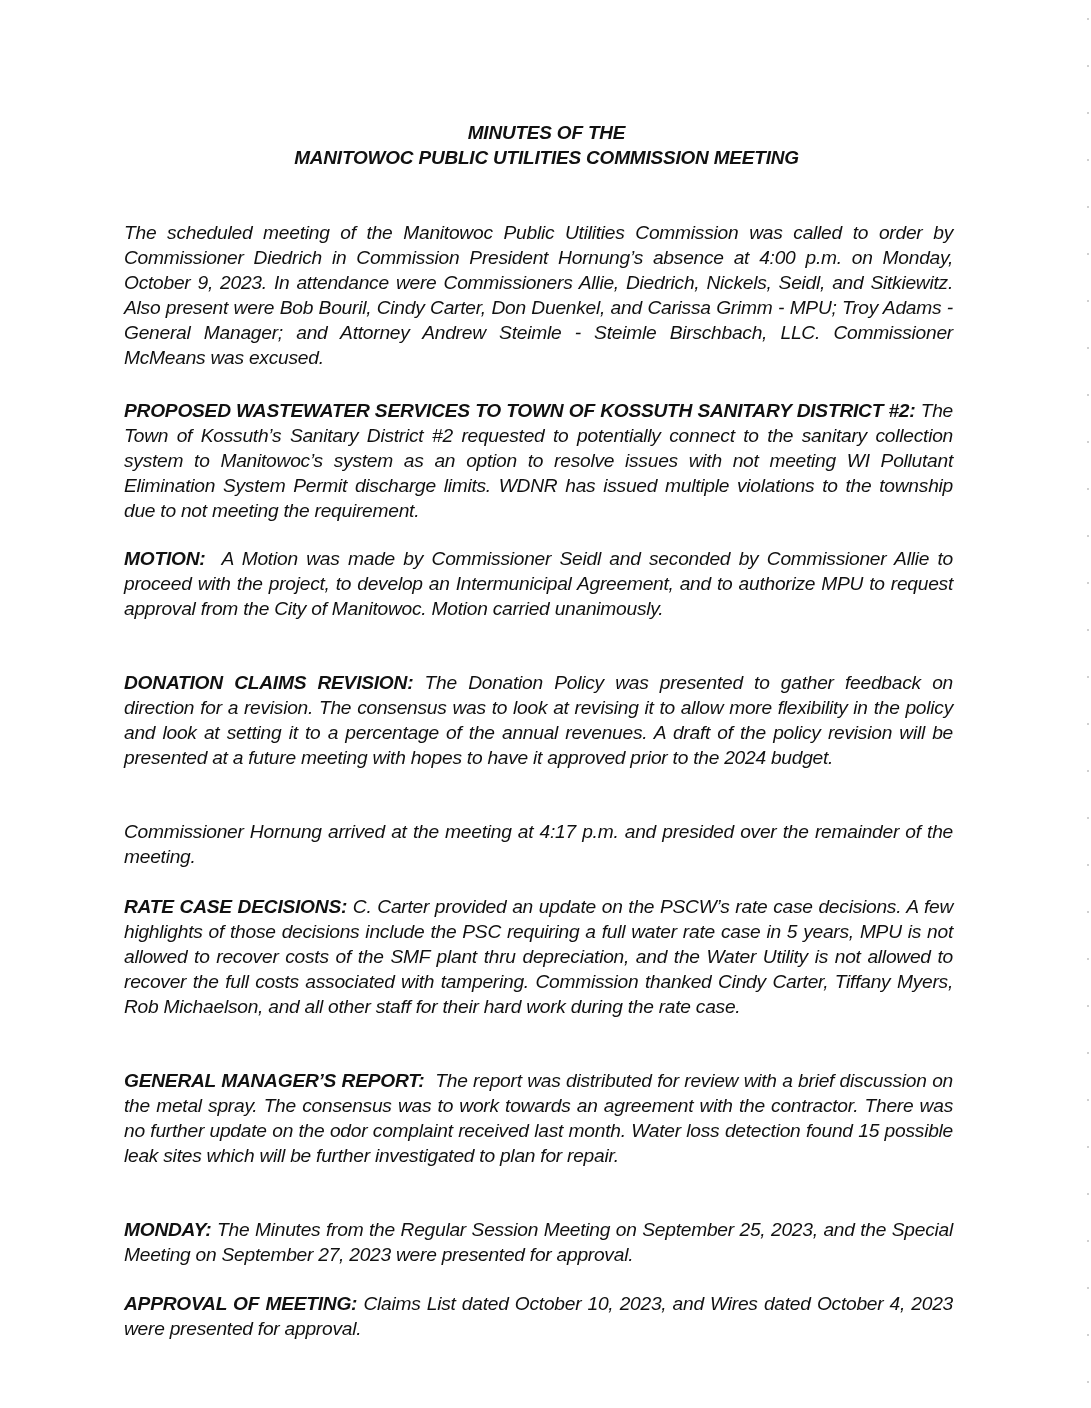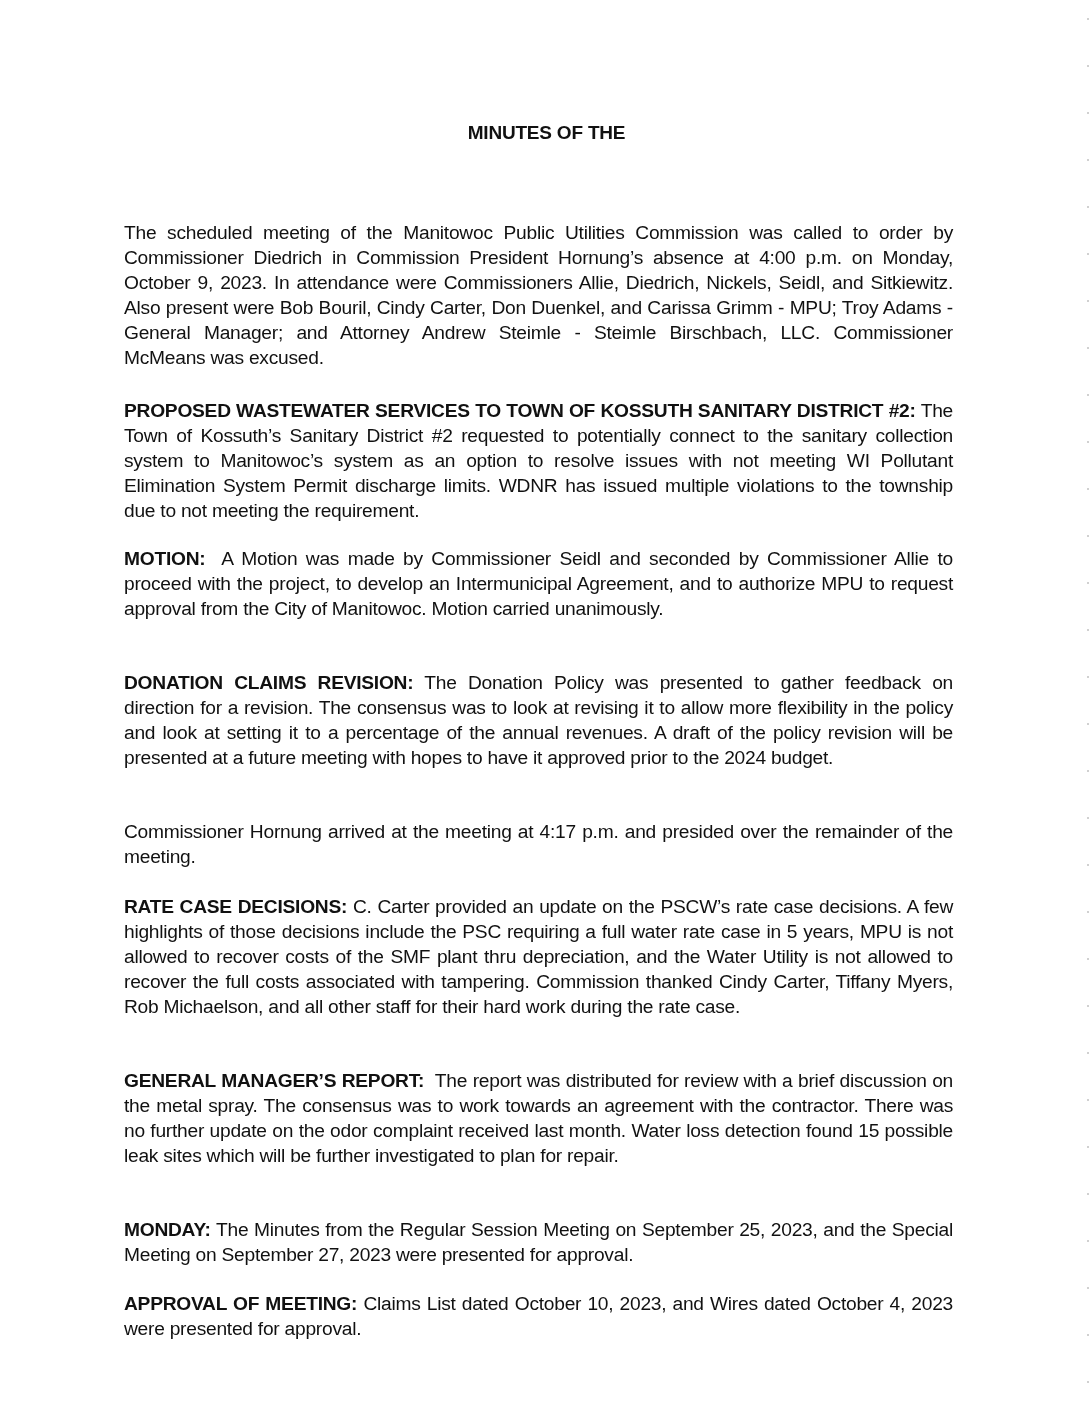--- a/index.html
+++ b/index.html
@@ -14,20 +14,21 @@
       overflow: hidden;
       color: #111111;
       font-family: "Liberation Sans", "DejaVu Sans", sans-serif;
     }
     .page {
       position: absolute;
       left: 0; top: 0;
       width: 1091px;
       height: 1408px;
       background: #ffffff;
+      font-style: italic;
     }
     .title-block {
       position: absolute;
       left: 120px;
       top: 120px;
       width: 853px;
       text-align: center;
       font-weight: bold;
       font-size: 19px;
       line-height: 25px;
@@ -71,20 +72,21 @@
       opacity: 0.7;
     }
   </style>
 </head>
 <body>
 
 <div class="page">
 
   <div class="title-block">
     <span class="title-line">MINUTES OF THE</span>
+    <span class="title-line">MANITOWOC PUBLIC UTILITIES COMMISSION MEETING</span>
   </div>
 
   <div class="body">
 
     <p class="para" style="top:0px;">
       <span>The scheduled meeting of the Manitowoc Public Utilities Commission was called to order by Commissioner Diedrich in Commission President Hornung’s absence at 4:00 p.m. on Monday, October 9, 2023. In attendance were Commissioners Allie, Diedrich, Nickels, Seidl, and Sitkiewitz. Also present were Bob Bouril, Cindy Carter, Don Duenkel, and Carissa Grimm - MPU; Troy Adams - General Manager; and Attorney Andrew Steimle - Steimle Birschbach, LLC. Commissioner McMeans was excused.</span>
     </p>
 
     <p class="para" style="top:178px;">
       <span class="heading">PROPOSED WASTEWATER SERVICES TO TOWN OF KOSSUTH SANITARY DISTRICT #2:</span>

